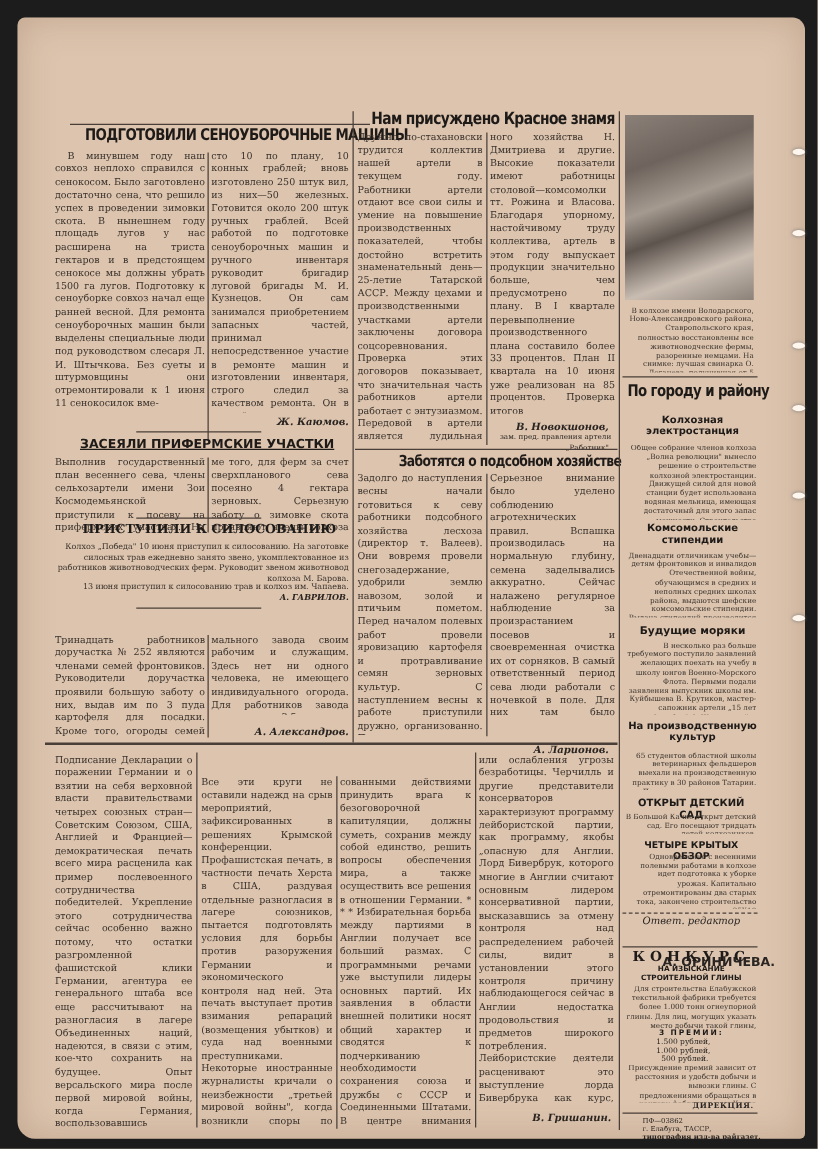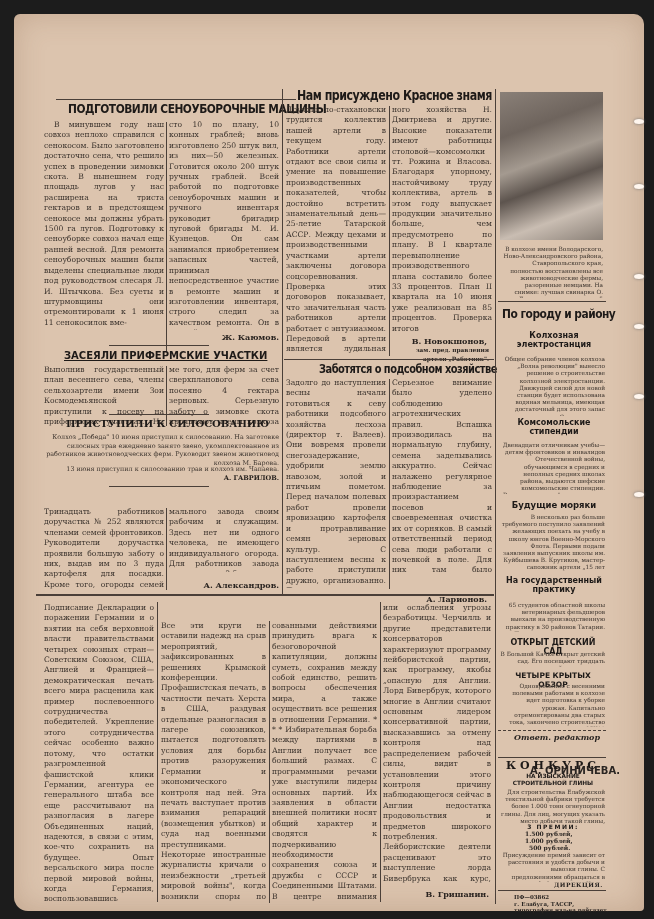--- a/index.html
+++ b/index.html
@@ -1,26 +1,26 @@
 <!DOCTYPE html>
 <html><head>
 <meta charset="utf-8">
 <style>
   html, body { margin:0; padding:0; }
   body { width:654px; height:919px; background:#1c1c1c; position:relative; overflow:hidden; font-family:"DejaVu Serif", serif; color:#2a2522; }
   .page { position:absolute; left:14px; top:14px; width:630px; height:897px; background:#dcc4ae; border-radius:6px 10px 4px 14px; box-shadow: inset 0 0 30px rgba(120,80,50,0.25); }
-  .abs { position:absolute;font-weight:bold; }
+  .abs { position:absolute; }
   .col { position:absolute; font-size:7.6px; line-height:10.4px; text-align:justify; color:#3a322c; }
   .vrule { position:absolute; width:1px; background:#4a3f38; }
   .hrule { position:absolute; height:1px; background:#4a3f38; }
   .rubric { font-family:"DejaVu Sans", sans-serif; font-style:italic; font-weight:bold; font-size:9px; letter-spacing:0.3px; text-align:center; color:#2a2420; }
   .head-cond { font-family:"DejaVu Sans", sans-serif; font-weight:bold; font-size:13px; letter-spacing:-0.6px; transform:scaleX(0.82); transform-origin:left center; white-space:nowrap; color:#1e1a18; }
   .head-sans { font-family:"DejaVu Sans", sans-serif; font-weight:bold; font-size:11px; color:#1e1a18; white-space:nowrap;text-decoration:underline; }
   .head-serif { font-family:"DejaVu Serif", serif; font-weight:bold; font-size:11px; color:#1e1a18; white-space:nowrap; }
-  .sig { font-weight:bold; font-size:8px; text-align:right; color:#2a2420; }
+  .sig { font-weight:bold; font-size:8px; text-align:right; color:#2a2420;font-style:italic; }
   .small { font-size:6.4px; line-height:8.6px;text-align:right; }
   .photo { position:absolute; background: linear-gradient(160deg,#8a8078 0%,#6e645d 25%,#a49a90 45%,#5d544e 60%,#c9bdb2 80%,#8b8178 100%); }
   .hole { position:absolute; width:10px; height:5px; background:#fff6ee; border-radius:50%; box-shadow:0 0 3px #777; }
   .sidehead { font-family:"DejaVu Sans", sans-serif; font-weight:bold; text-align:center; color:#1e1a18; }
 </style>
 </head>
 <body>
 
 <div class="page">
 
@@ -87,21 +87,21 @@
 
   <div class="abs sidehead" style="left:490px; top:317px; width:100px; font-size:8px;">Колхозная электростанция</div>
   <div class="col small" style="left:486px; top:342px; width:105px; height:60px; overflow:hidden; font-size:5.8px; line-height:7.2px;">Общее собрание членов колхоза „Волна революции" вынесло решение о строительстве колхозной электростанции. Движущей силой для новой станции будет использована водяная мельница, имеющая достаточный для этого запас мощности. Строительство предполагается закончить к осени нынешнего года.</div>
 
   <div class="abs sidehead" style="left:490px; top:404px; width:100px; font-size:8px;">Комсомольские стипендии</div>
   <div class="col small" style="left:486px; top:428px; width:105px; height:52px; overflow:hidden; font-size:5.8px; line-height:7.2px;">Двенадцати отличникам учебы—детям фронтовиков и инвалидов Отечественной войны, обучающимся в средних и неполных средних школах района, выдаются шефские комсомольские стипендии. Выдача стипендий производится с марта с. г. по 100 рублей в месяц.</div>
 
   <div class="abs sidehead" style="left:490px; top:486px; width:100px; font-size:8.5px;">Будущие моряки</div>
   <div class="col small" style="left:486px; top:500px; width:105px; height:58px; overflow:hidden; font-size:5.8px; line-height:7.2px;">В несколько раз больше требуемого поступило заявлений желающих поехать на учебу в школу юнгов Военно-Морского Флота. Первыми подали заявления выпускник школы им. Куйбышева В. Крутиков, мастер-сапожник артели „15 лет Октября" С. Жарковский и комсомолец В. Якушев.</div>
 
-  <div class="abs sidehead" style="left:488px; top:562px; width:104px; font-size:8px;">На государственный практику</div>
+  <div class="abs sidehead" style="left:488px; top:562px; width:104px; font-size:8px;">На производственную культур</div>
   <div class="col small" style="left:486px; top:588px; width:105px; height:30px; overflow:hidden; font-size:5.8px; line-height:7.2px;">65 студентов областной школы ветеринарных фельдшеров выехали на производственную практику в 30 районов Татарии. Практика продлится полтора месяца.</div>
 
   <div class="abs sidehead" style="left:486px; top:624px; width:106px; font-size:8px;">ОТКРЫТ ДЕТСКИЙ САД</div>
   <div class="col small" style="left:486px; top:637px; width:105px; height:16px; overflow:hidden; font-size:5.8px; line-height:7.2px;">В Большой Качке открыт детский сад. Его посещают тридцать детей колхозников.</div>
 
   <div class="abs sidehead" style="left:486px; top:657px; width:106px; font-size:7.5px;">ЧЕТЫРЕ КРЫТЫХ ОБЗОР</div>
   <div class="col small" style="left:486px; top:669px; width:105px; height:44px; overflow:hidden; font-size:5.8px; line-height:7.2px;">Одновременно с весенними полевыми работами в колхозе идет подготовка к уборке урожая. Капитально отремонтированы два старых тока, закончено строительство крытого тока размером 35Х10 метров. Кроме того, строится еще один крытый ток.</div>
 
   <div class="hrule" style="left:484px; top:716px; width:108px; border-top:1px dashed #4a3f38; background:none;"></div>
   <div class="abs" style="left:500px; top:718px; font-style:italic; font-size:8px;">Ответ. редактор</div>

